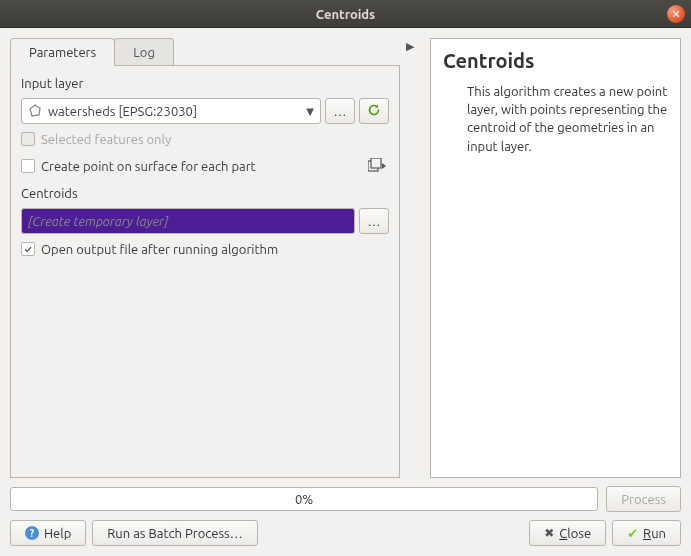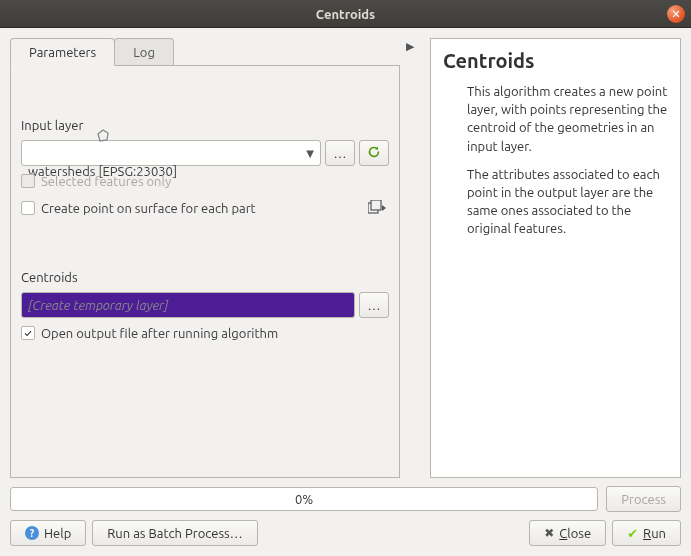--- a/index.html
+++ b/index.html
@@ -116,43 +116,41 @@
   padding: 10px;
   flex: 1;
   background: #f2f1f0;
   display: flex;
   flex-direction: column;
   gap: 8px;
 }
 .field-label {
   font-size: 13px;
   color: #333;
-  margin-top: 42px;
 }
 .row {
   display: flex;
   gap: 4px;
   align-items: center;
 }
 .combo {
   flex: 1;
   background: #fff;
   border: 1px solid #b8b5ad;
   border-radius: 3px;
   height: 26px;
   display: flex;
   align-items: center;
   padding: 0 6px;
   justify-content: space-between;
 }
 .combo .icon-slot {
   display: flex;
   align-items: center;
-  gap: 21px;
-  flex-direction: column;
+  gap: 6px;
 }
 .combo .poly-icon svg { display: block; }
 .caret { color: #555; font-size: 10px; }
 .btn-sm {
   width: 30px;
   height: 26px;
   border: 1px solid #b8b5ad;
   background: linear-gradient(#fafaf8, #eceae6);
   border-radius: 3px;
   display: flex;
@@ -324,21 +322,20 @@
       </div>
     </div>
 
     <div class="arrow-gap">
       <span class="arrow">▶</span>
     </div>
 
     <div class="right-pane">
       <h1>Centroids</h1>
       <p>This algorithm creates a new point layer, with points representing the centroid of the geometries in an input layer.</p>
-      <p>The attributes associated to each point in the output layer are the same ones associated to the original features.</p>
     </div>
   </div>
 
   <div class="progress-row">
     <div class="progress">
       <span>0%</span>
     </div>
     <div class="btn disabled">Process</div>
   </div>
 

